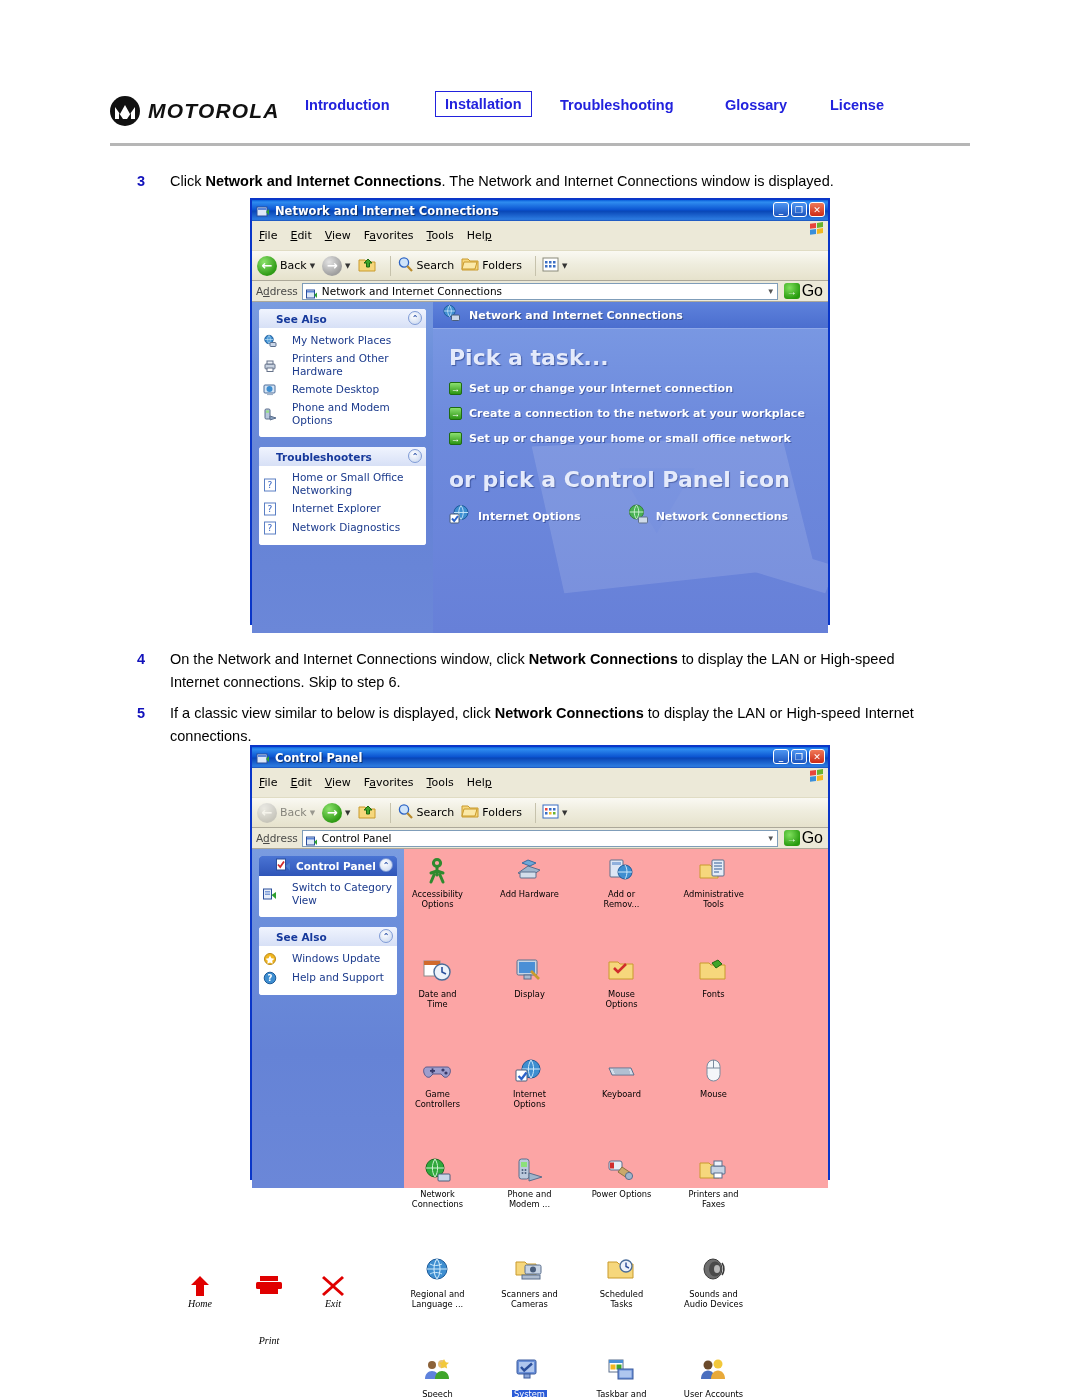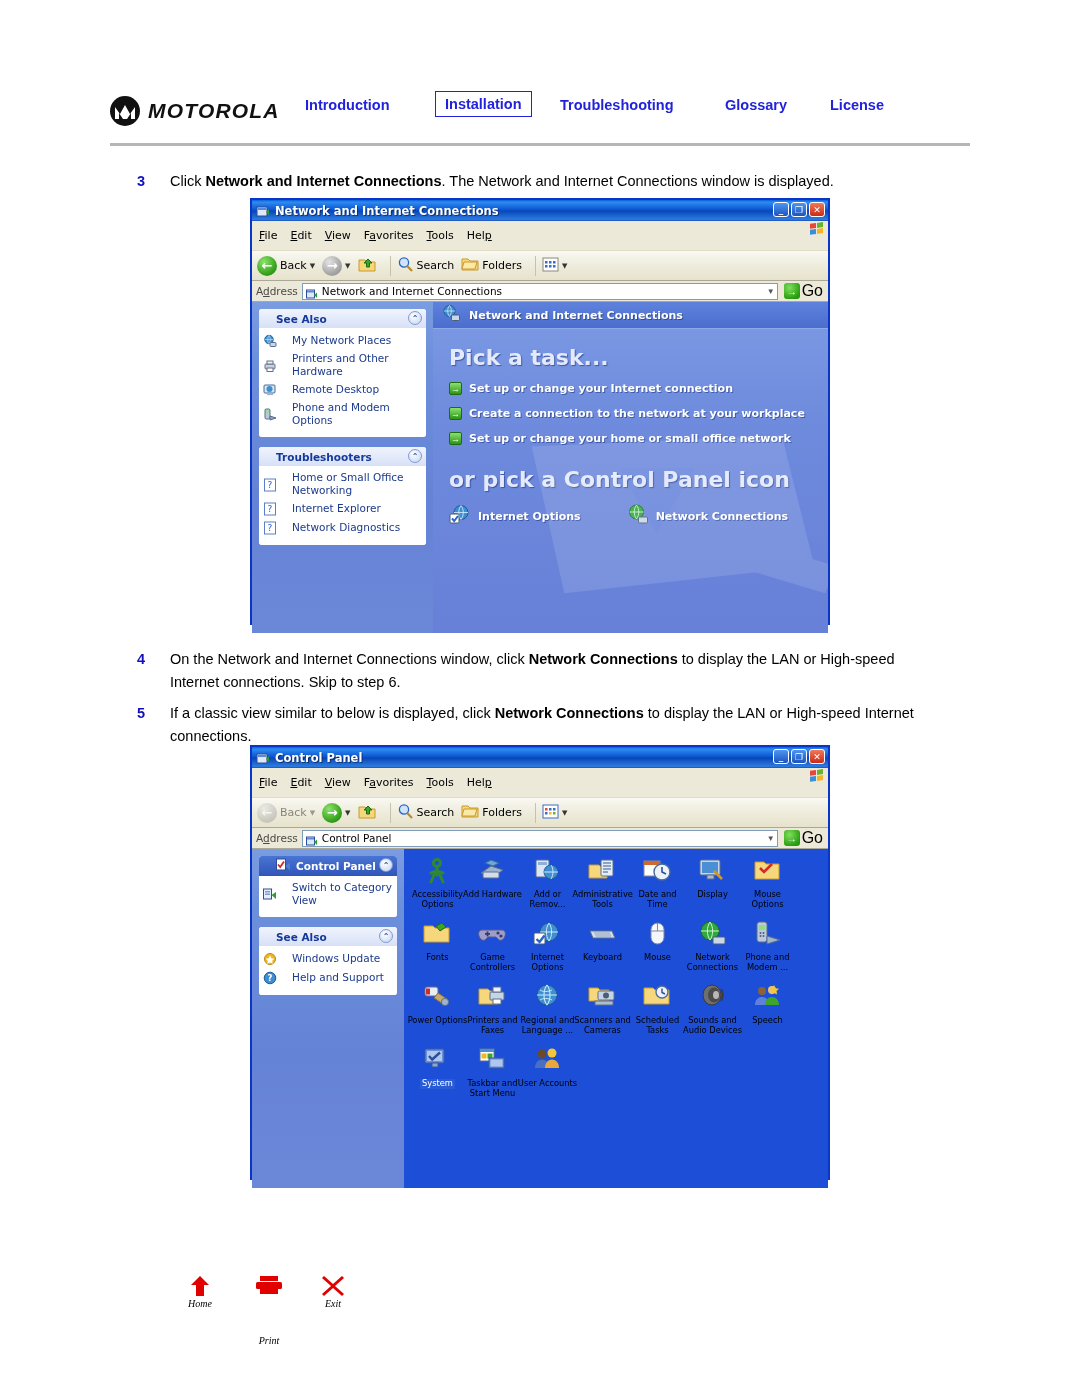--- a/index.html
+++ b/index.html
@@ -163,22 +163,22 @@
   .cp-icons { display:flex; gap:46px; margin:4px 0 0 16px; }
   .cp-ic { display:flex; align-items:center; gap:7px; }
   .cp-ic .lbl { color:#fff; font-size:11px; font-weight:bold; font-family:"DejaVu Sans", sans-serif; text-shadow:1px 1px 0 rgba(20,40,110,.5); }
   .watermark {
     position:absolute; right:-10px; bottom:-20px; width:330px; height:250px;
     opacity:.12;
   }
 
   
   .cp-grid {
-    flex:1; background:#1d4ed8; padding:8px 0 0 6px;
-    display:flex; flex-wrap:wrap; align-content:flex-start;
+    flex:1; background:#fca5a5; padding:8px 0 0 6px;
+    display:flex; flex-wrap:wrap; align-content:flex-start;gap:37px;
   }
   .cp-cell { width:55px; margin:0 0 11px 0; display:flex; flex-direction:column; align-items:center; }
   .cp-cell .gi { width:32px; height:30px; position:relative; }
   .cp-cell .gl {
     font-size:8.3px; text-align:center; line-height:9.5px; margin-top:3px;
     color:#000; font-family:"DejaVu Sans", sans-serif; width:60px;
   }
   .cp-cell .gl.sel { background:#2A5BD7; color:#fff; padding:0 2px; width:auto; }
 
   

